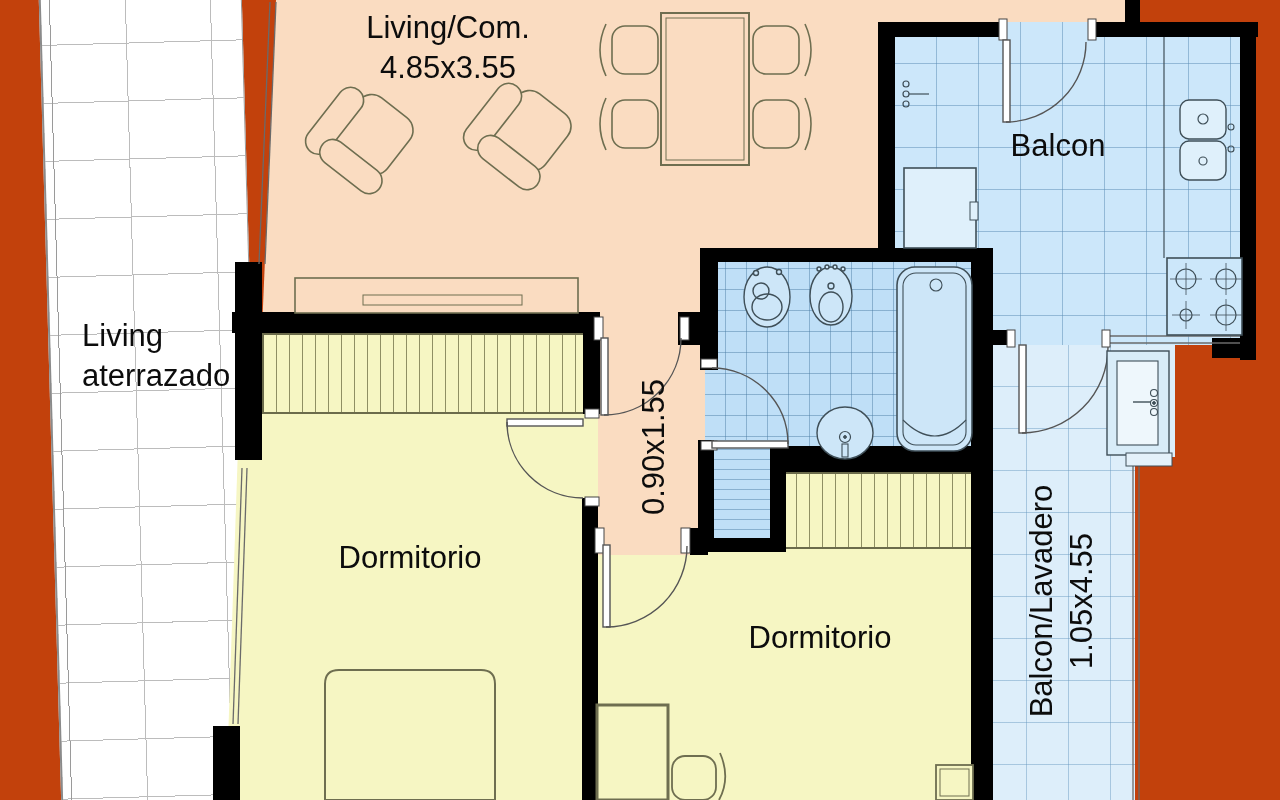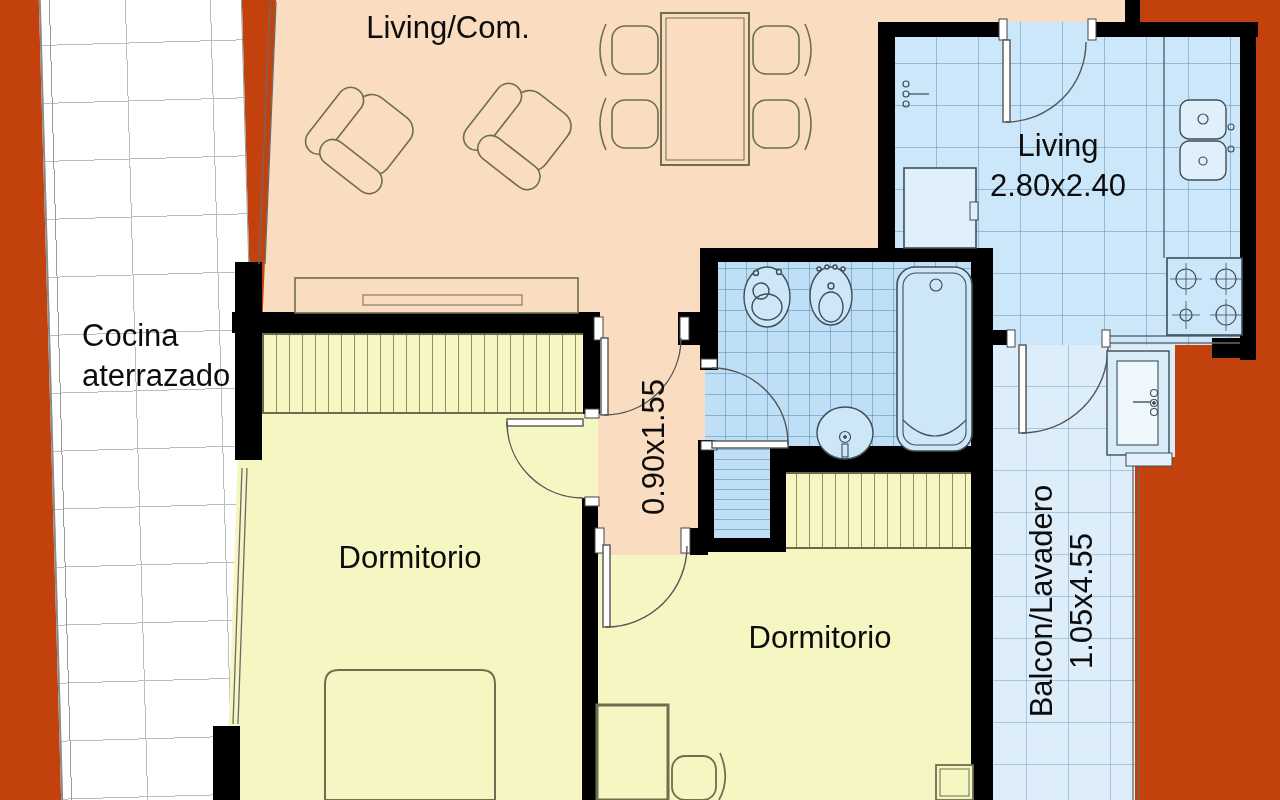--- a/index.html
+++ b/index.html
@@ -249,29 +249,29 @@
       <circle cx="1154" cy="393" r="3.5" fill="none" stroke-width="1.1"></circle>
       <circle cx="1154" cy="403" r="3.5" fill="none" stroke-width="1.1"></circle>
       <circle cx="1154" cy="412" r="3.5" fill="none" stroke-width="1.1"></circle>
       <circle cx="1154" cy="403" r="1.4" fill="#3f4f58"></circle>
       <rect x="1126" y="453" width="46" height="13" fill="#e4f1fa" stroke-width="1"></rect>
     </g>
   </svg>
 
   <div class="lbl" style="left:333px;top:8px;width:230px">
     <div>Living/Com.</div>
+    <div>4.85x3.55</div>
   </div>
 
   <div class="lbl" style="left:958px;top:126px;width:200px">
-    <div>Living</div>
-    <div>2.80x2.40</div>
+    <div>Balcon</div>
   </div>
 
   <div class="lbl" style="left:82px;top:316px;width:172px;text-align:left">
-    <div style="white-space:normal">Cocina aterrazado</div>
+    <div style="white-space:normal">Living aterrazado</div>
   </div>
 
   <div class="lbl rot" style="left:557px;top:429px;width:190px;height:36px">
     <div>0.90x1.55</div>
   </div>
 
   <div class="lbl" style="left:290px;top:538px;width:240px">
     <div>Dormitorio</div>
   </div>
 

